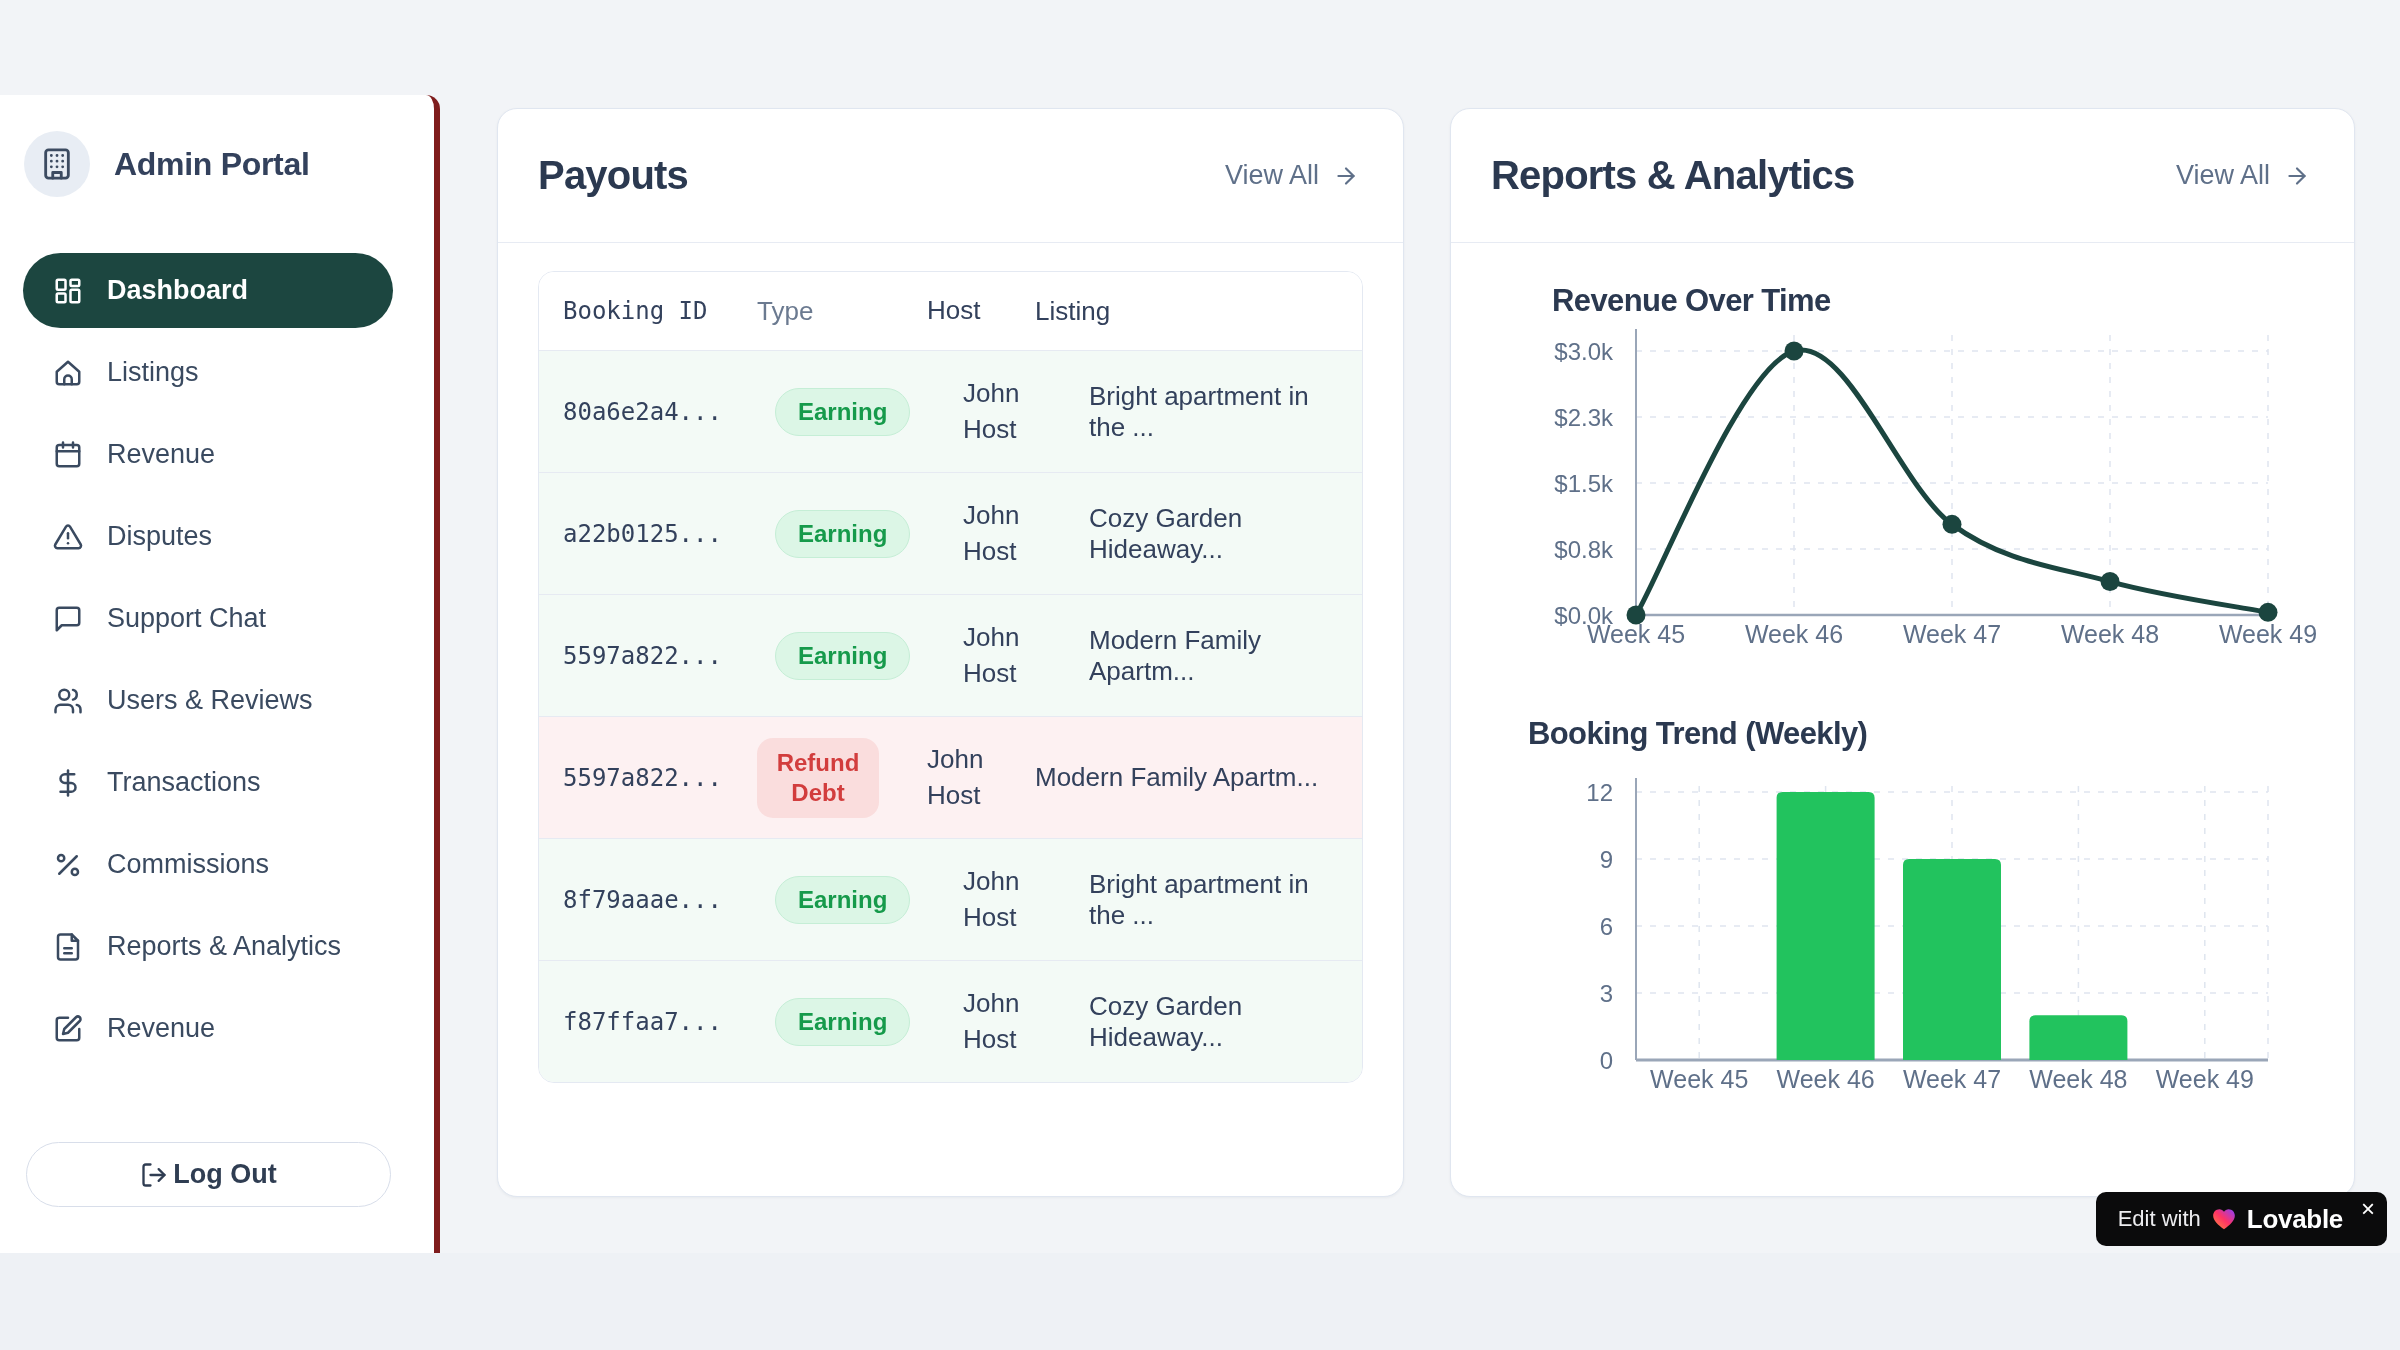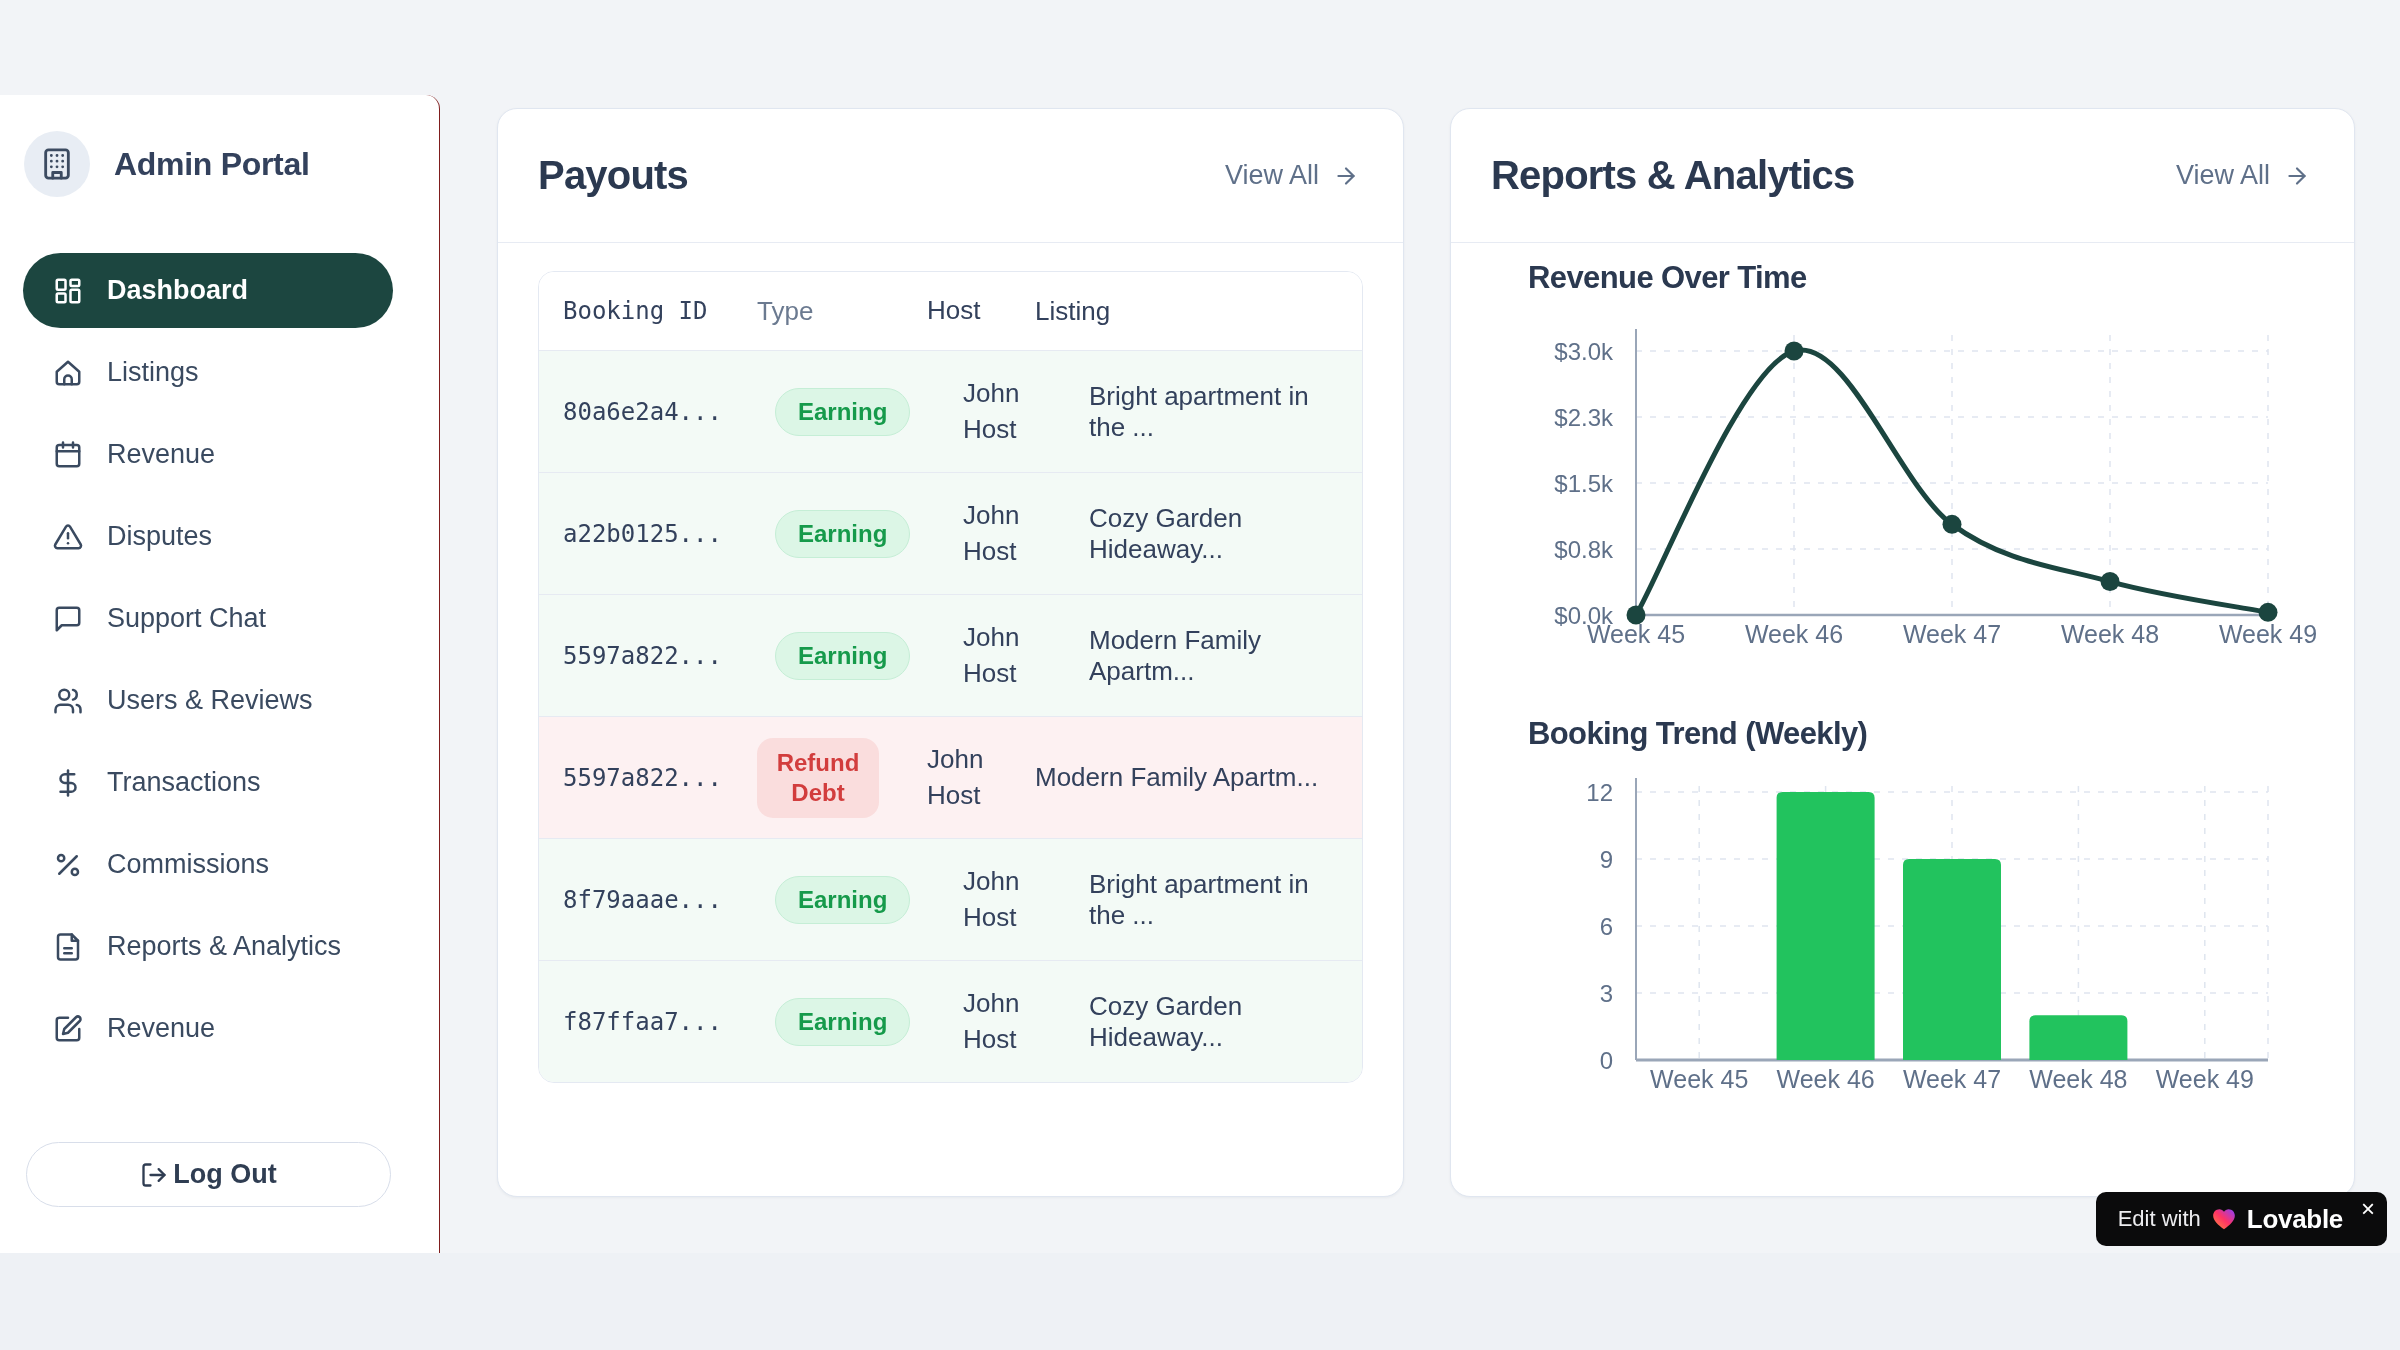--- a/index.html
+++ b/index.html
@@ -29,21 +29,21 @@
     overflow:hidden;
   }
   svg.ic{width:30px;height:30px;display:block;fill:none;stroke:currentColor;stroke-width:2;stroke-linecap:round;stroke-linejoin:round;}
 
   
   .bottom-band{position:absolute;left:0;top:1253px;width:2400px;height:97px;background:var(--band-bg);}
 
   
   .sidebar{
     position:absolute;left:0;top:95px;width:440px;height:1158px;
-    background:#ffffff;border-right:1px solid #7f1d1d;border-top-right-radius:14px;
+    background:#ffffff;border-right:6px solid #7f1d1d;border-top-right-radius:14px;
   }
   .brand{position:absolute;top:36px;left:24px;display:flex;align-items:center;gap:24px;}
   .brand-avatar{width:66px;height:66px;border-radius:50%;background:#e8edf4;display:flex;align-items:center;justify-content:center;color:#3c4b61;}
   .brand-avatar svg{width:34px;height:34px;}
   .brand-name{font-size:32px;font-weight:700;color:#33415c;letter-spacing:-0.3px;}
   .nav{position:absolute;top:158px;left:23px;width:370px;}
   .nav-item{
     height:75px;margin-bottom:7px;border-radius:38px;
     display:flex;align-items:center;gap:24px;padding-left:30px;
     color:var(--nav-ink);font-size:27px;font-weight:500;cursor:pointer;
@@ -86,21 +86,21 @@
   .c-id{width:218px;padding-left:24px;font-family:"DejaVu Sans Mono","Liberation Mono",monospace;font-size:24px;color:#33415c;}
   .c-type{width:170px;}
   .c-host{width:108px;font-size:26px;color:#33415c;line-height:1.35;}
   .c-listing{flex:1;font-size:26px;color:#33415c;padding-right:16px;}
   .badge{display:inline-block;font-size:24px;font-weight:700;line-height:1.25;}
   .badge-earning{background:var(--badge-green-bg);border:1.5px solid var(--badge-green-br);color:var(--badge-green-tx);border-radius:999px;padding:8px 22px;}
   .badge-refund{background:var(--badge-red-bg);color:var(--badge-red-tx);border-radius:16px;padding:10px 18px;max-width:122px;text-align:center;}
 
   
   .section-title{position:absolute;left:77px;font-size:31px;font-weight:800;color:var(--ink);letter-spacing:-0.6px;}
-  #rev-title{top:151px;}
+  #rev-title{top:174px;margin-left:24px;}
   #trend-title{top:607px;}
   #chart-line{position:absolute;left:90px;top:200px;}
   #chart-bar{position:absolute;left:90px;top:655px;}
 
   
   .lovable{
     position:absolute;right:13px;top:1192px;height:54px;
     background:#0b0b0c;border-radius:10px;color:#fff;
     display:flex;align-items:center;padding:0 12px 0 22px;gap:10px;cursor:pointer;
   }

